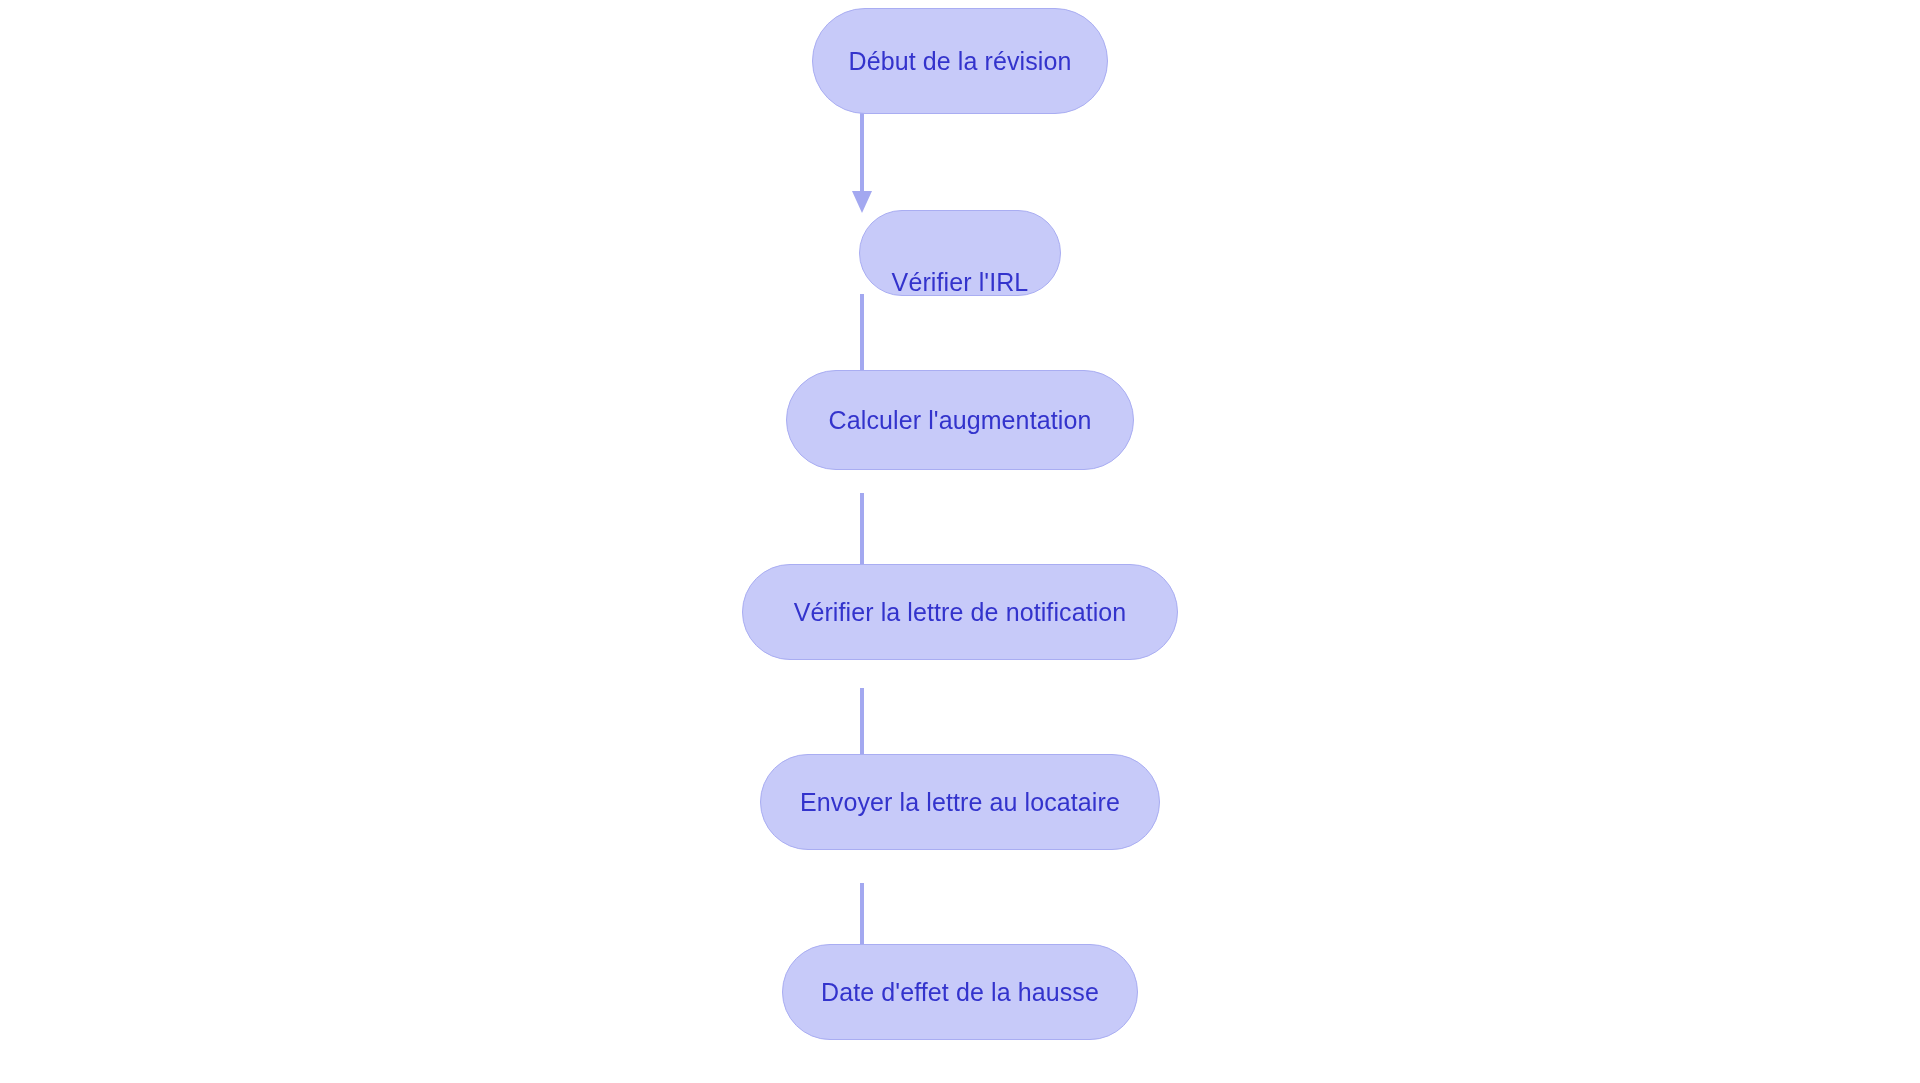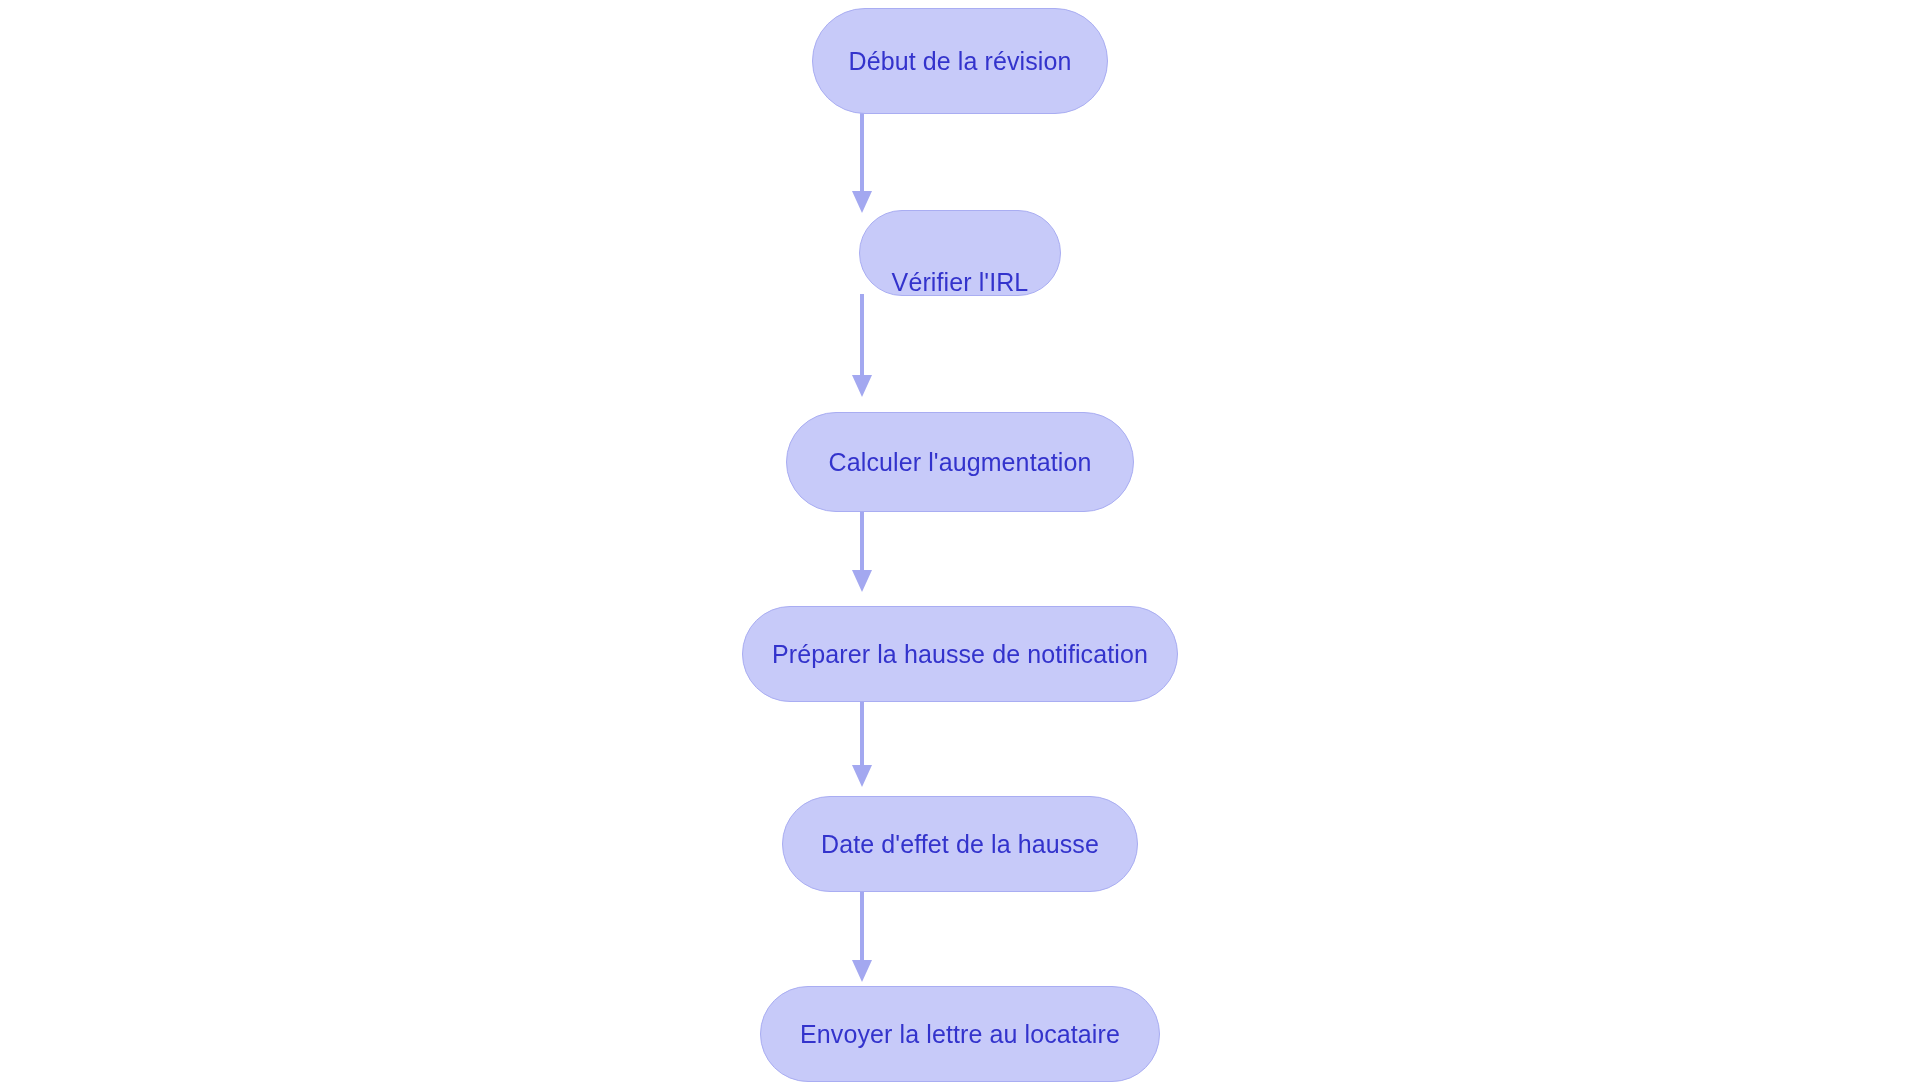--- a/index.html
+++ b/index.html
@@ -53,21 +53,21 @@
     display: block;
     font-size: 25px;
     line-height: 1;
     color: #3333cc;
     font-weight: 400;
   }
 
   
   .node-n1 { width: 296px; height: 106px; margin-top: 8px; }
   .node-n2 { width: 202px; height: 86px;  margin-top: 96px; align-items: flex-end; }
-  .node-n3 { width: 348px; height: 100px; margin-top: 116px; }
+  .node-n3 { width: 348px; height: 100px; margin-top: 74px; }
   .node-n4 { width: 436px; height: 96px;  margin-top: 94px; }
   .node-n5 { width: 400px; height: 96px;  margin-top: 94px; }
   .node-n6 { width: 356px; height: 96px;  margin-top: 94px; }
 
   .connector {
     position: absolute;
     left: 50%;
     transform: translateX(-50%);
     width: 24px;
     z-index: 1;
@@ -138,25 +138,25 @@
 
     <div class="node node-n2">
       <span class="node-label">Vérifier l'IRL</span>
     </div>
 
     <div class="node node-n3">
       <span class="node-label">Calculer l'augmentation</span>
     </div>
 
     <div class="node node-n4">
-      <span class="node-label">Préparer la hausse de notification</span>
+      <span class="node-label">Vérifier la lettre de notification</span>
+    </div>
+
+    <div class="node node-n5">
+      <span class="node-label">Envoyer la lettre au locataire</span>
     </div>
 
     <div class="node node-n6">
       <span class="node-label">Date d'effet de la hausse</span>
     </div>
 
-    <div class="node node-n5">
-      <span class="node-label">Envoyer la lettre au locataire</span>
-    </div>
-
   </div>
 </div>
 
 </body></html>

